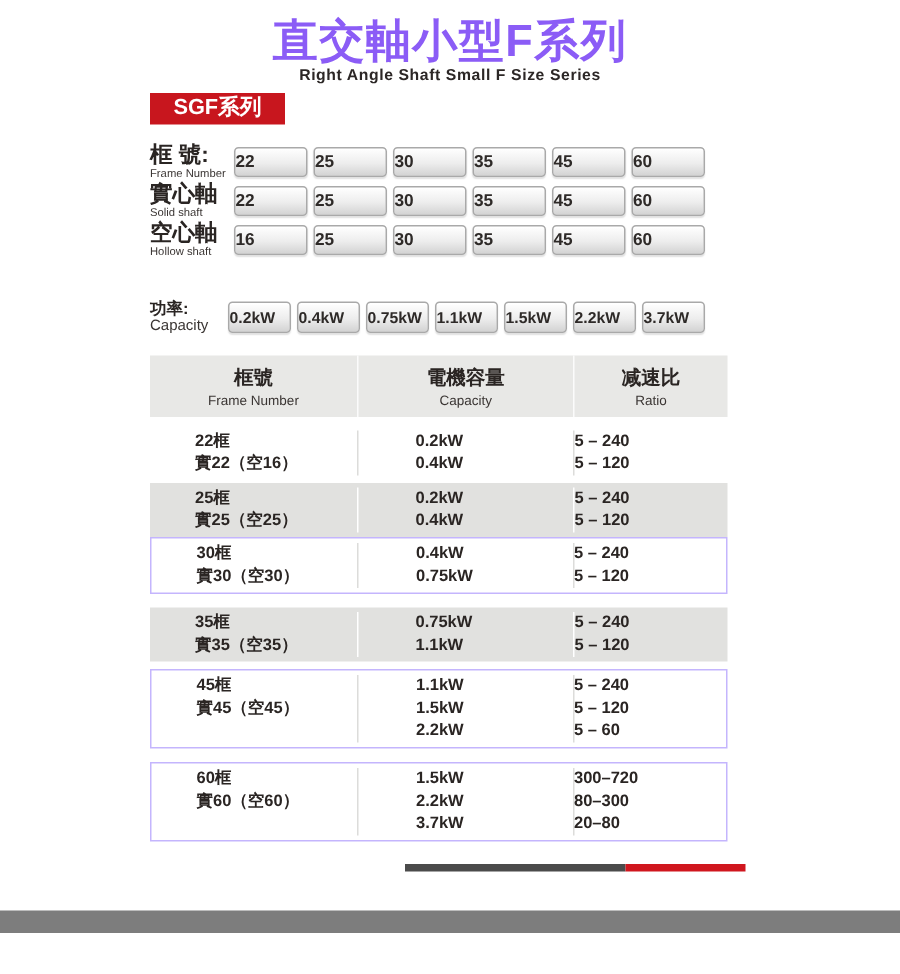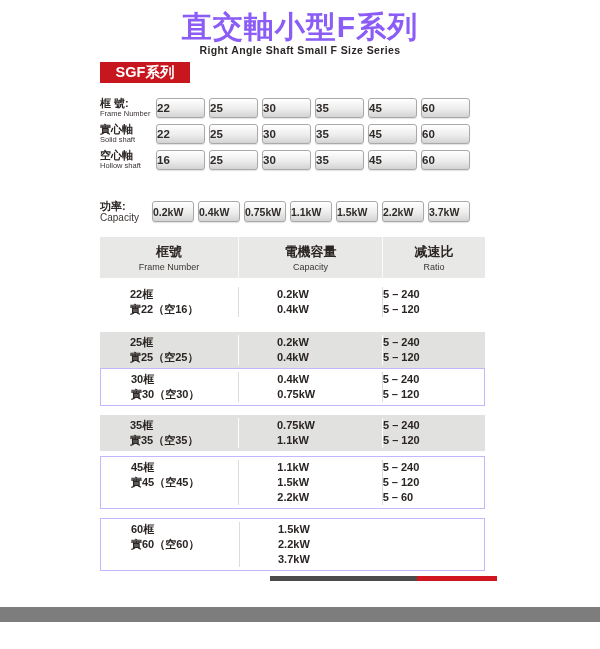--- a/index.html
+++ b/index.html
@@ -15,21 +15,21 @@
   .subtitle { position:absolute; top:44px; left:0; width:100%; text-align:center;
               font-size:10.5px; font-weight:bold; letter-spacing:.4px; color:#2c2726; }
   .badge { position:absolute; left:100px; top:62px; min-width:90px; height:21px;
            background:var(--red,#C8161E); color:#fff; font-weight:bold; font-size:14.5px;
            text-align:center; line-height:21px; padding:0 8px; }
 
   
   .selectors { position:absolute; left:100px; top:95px; width:370px; }
   .sel-row { display:flex; align-items:center; height:26px; }
   .sel-label { width:56px; flex:none; line-height:1.08; }
-  .zh  { font-size:11px; font-weight:bold; color:#2a2523; white-space:nowrap; }
+  .zh  { font-size:15px; font-weight:bold; color:#2a2523; white-space:nowrap; }
   .en  { font-size:7.5px; color:#3a3533; white-space:nowrap; }
   .btns { display:flex; gap:4px; flex:1; }
   .btn { flex:1; height:20px; border:1px solid #a9a9a9; border-radius:3px;
          background:linear-gradient(#ffffff, #ededed 55%, #d3d3d3);
          box-shadow: inset 0 1px 0 #ffffff, 0 1px 1px rgba(0,0,0,.12);
          font-size:11.5px; font-weight:bold; line-height:19px; color:#2e2a28; }
 
   
   .capacity { position:absolute; left:100px; top:200px; width:370px; display:flex; align-items:center; }
   .cap-label { width:52px; flex:none; line-height:1.12; }
@@ -50,21 +50,21 @@
   .trow { display:flex; padding:3px 0; }
   .trow .cell { font-size:11px; font-weight:bold; line-height:15px; }
   .trow .c1 { padding-left:30px; }
   .trow .c2 { padding-left:38px; }
   .trow .c3 { }
   .trow .cell + .cell { border-left:1px solid #dcdcda; }
   .trow.shade { background:#e1e1df; }
   .trow.shade .cell + .cell { border-left-color:#ffffff; }
   .trow.bordered { border:1px solid #c4b5fd; }
   #tbody .trow:nth-child(1) { margin-top:6px; }
-  #tbody .trow:nth-child(2) { margin-top:12px;justify-content:flex-end; }
+  #tbody .trow:nth-child(2) { margin-top:2px;justify-content:flex-end; }
   #tbody .trow:nth-child(3) { margin-top:0; }
   #tbody .trow:nth-child(4) { margin-top:9px;justify-content:flex-end; }
   #tbody .trow:nth-child(5) { margin-top:5px; }
   #tbody .trow:nth-child(6) { margin-top:9px; }
 
   
   .accent-bar { position:absolute; top:576px; left:270px; width:227px; height:5px; display:flex; }
   .seg-dark { width:147px; background:var(--accent-dark,#4B4B4B); }
   .seg-red  { flex:1; background:var(--accent-red,#D0161E); }
   .footer-band { position:absolute; top:607px; left:0; width:600px; height:15px;
@@ -231,20 +231,25 @@
         <div class="trow bordered">
           <div class="cell c1">
             <div>60框</div>
             <div>實60（空60）</div>
           </div>
           <div class="cell c2">
             <div>1.5kW</div>
             <div>2.2kW</div>
             <div>3.7kW</div>
           </div>
+          <div class="cell c3">
+            <div>300–720</div>
+            <div>80–300</div>
+            <div>20–80</div>
+          </div>
         </div>
       </div>
   </div>
 
   <div class="accent-bar">
     <span class="seg-dark"></span>
     <span class="seg-red"></span>
   </div>
   <div class="footer-band"></div>
 

